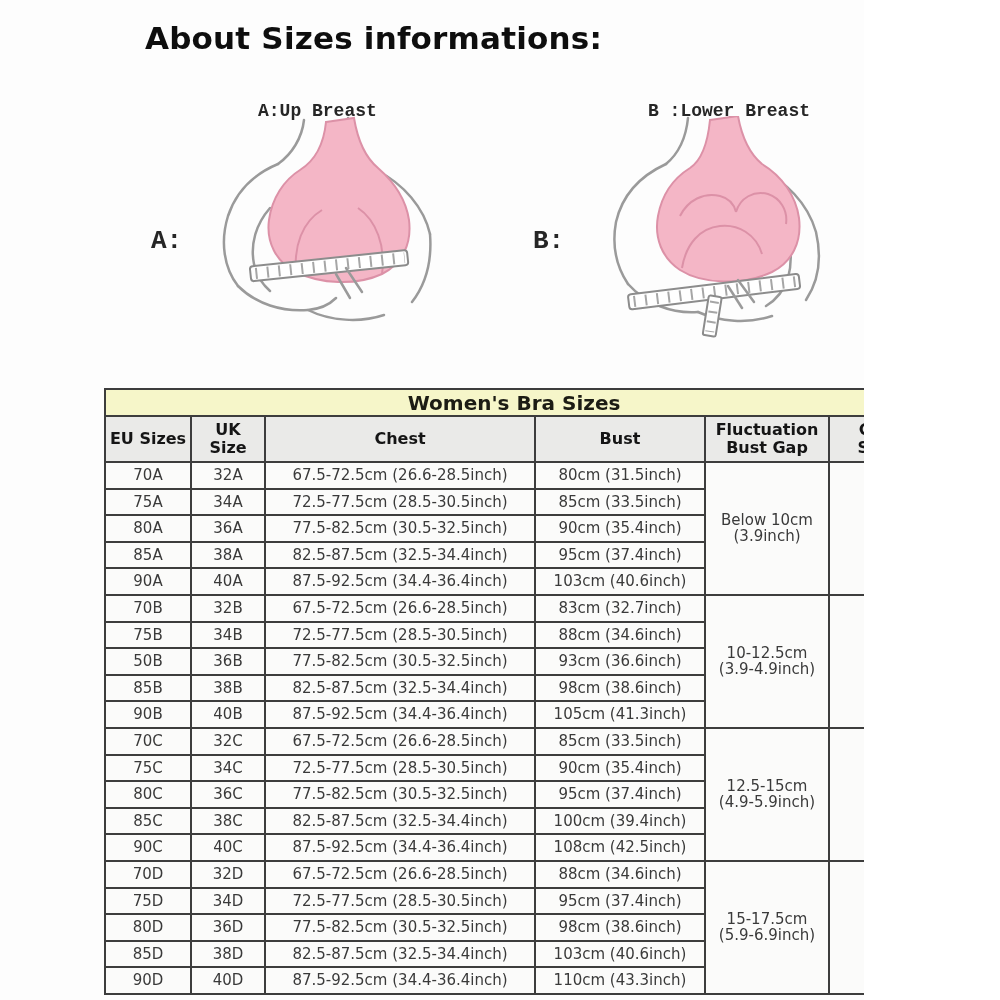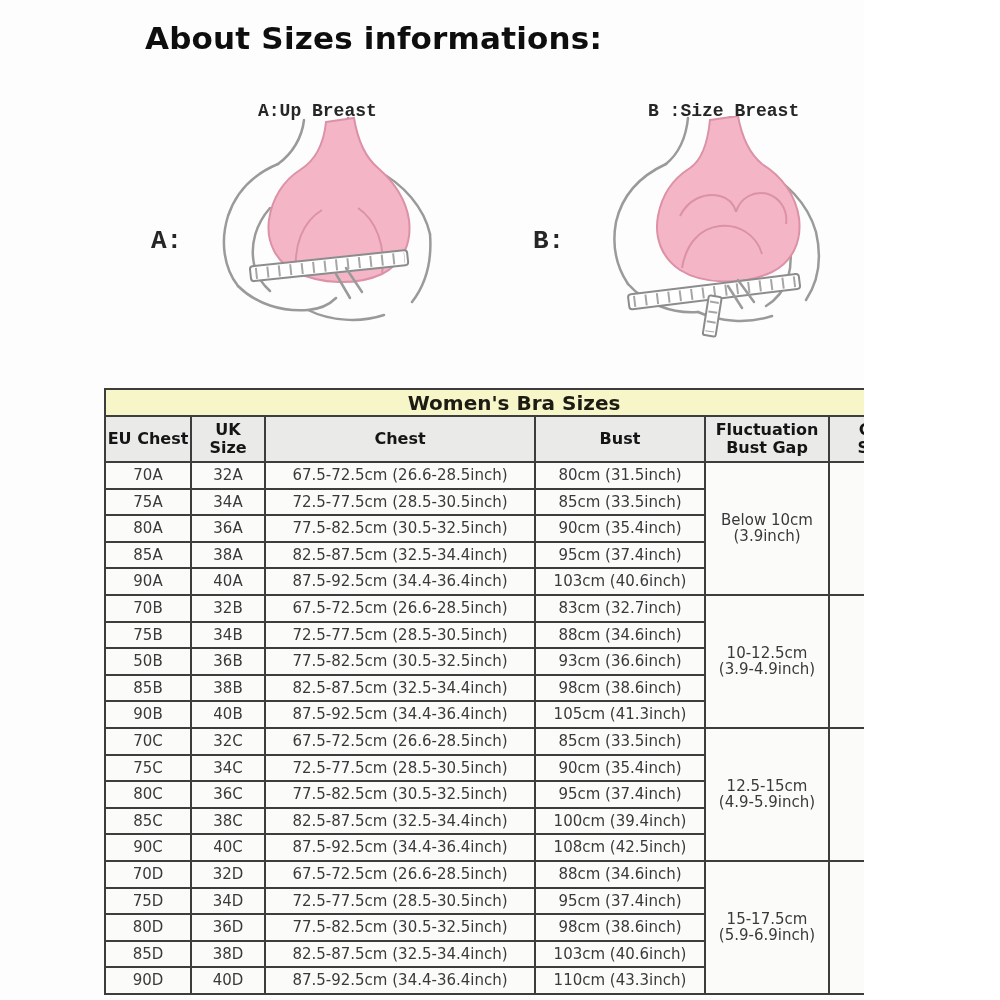--- a/index.html
+++ b/index.html
@@ -55,21 +55,21 @@
   svg .ticks { stroke:#a6a6a6; fill:none; }
 </style>
 </head>
 <body>
 
 <div class="sheet">
 
   <div class="page-title">About Sizes informations:</div>
 
   <div class="mono fig-caption-a">A:Up Breast</div>
-  <div class="mono fig-caption-b">B :Size Breast</div>
+  <div class="mono fig-caption-b">B :Lower Breast</div>
   <div class="mono fig-label-a">A:</div>
   <div class="mono fig-label-b">B:</div>
 
   <svg class="figure-a" viewBox="0 0 300 220">
     <g class="outline">
       <path d="M126,4 C124,22 114,38 100,48"></path>
       <path d="M170,2 C174,24 184,42 198,54"></path>
       <path d="M100,48 C76,58 58,76 50,100 C42,126 46,152 60,170"></path>
       <path d="M60,170 C78,188 104,196 130,194 C142,193 152,188 158,182"></path>
       <path d="M92,92 C78,108 72,128 76,148 C78,158 84,168 92,175"></path>
@@ -130,21 +130,21 @@
         <col class="col-chest">
       <col class="col-bust">
         <col class="col-fluct">
         <col class="col-cup">
     </colgroup>
     <thead>
       <tr class="row-title">
         <th colspan="6">Women's Bra Sizes</th>
       </tr>
       <tr class="row-head">
-        <th>EU Chest</th>
+        <th>EU Sizes</th>
         <th>UK
 Size</th>
         <th>Chest</th>
         <th>Bust</th>
         <th>Fluctuation
 Bust Gap</th>
         <th>Cup
 Size</th>
       </tr>
     </thead>

